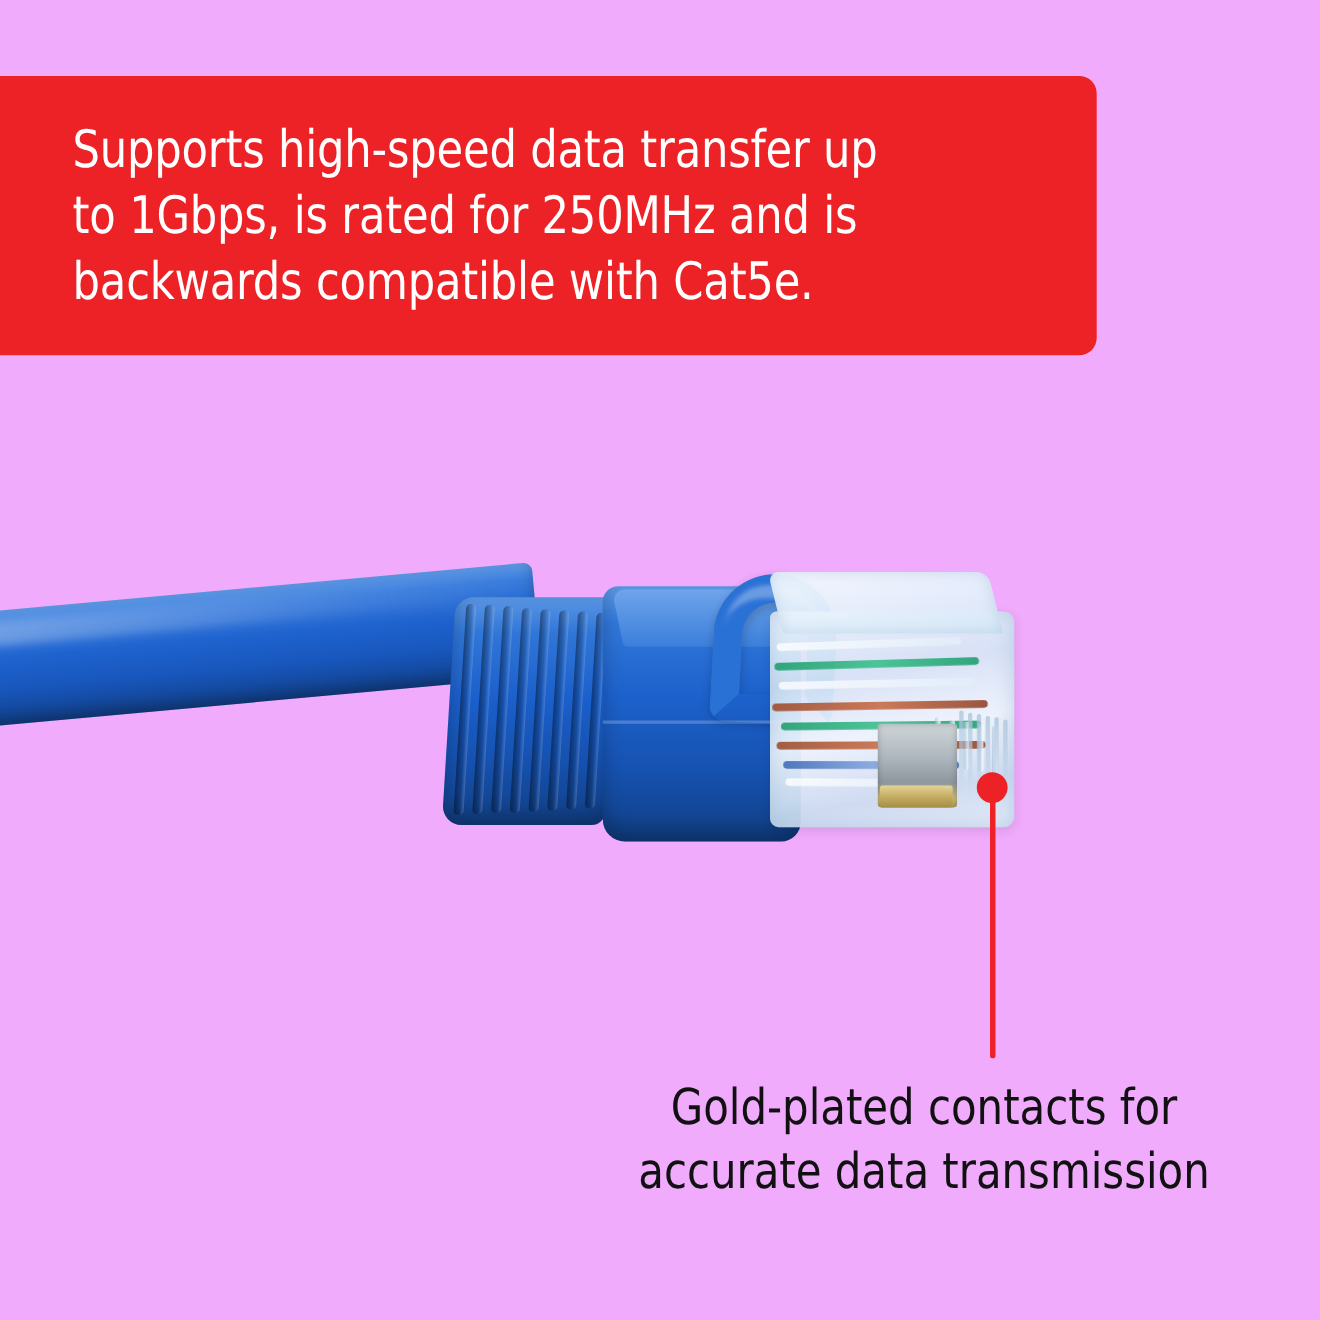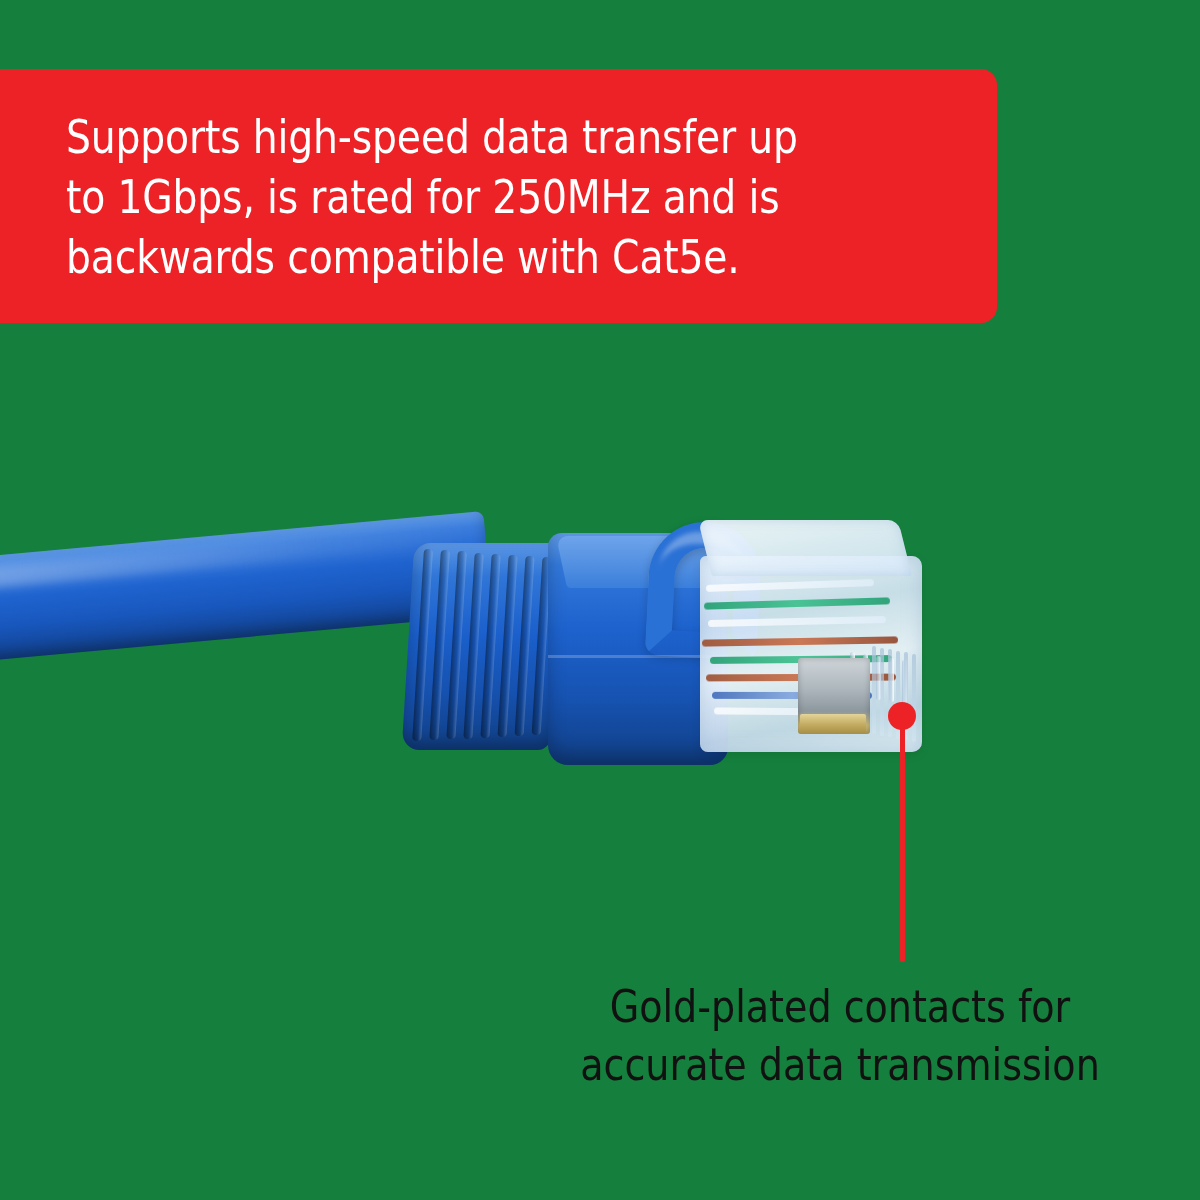--- a/index.html
+++ b/index.html
@@ -2,21 +2,21 @@
 <html><head>
 <meta charset="utf-8">
 <style>
   * { margin:0; padding:0; box-sizing:border-box; }
   html, body {
     width:1200px; height:1200px;
     background:#ffffff;
     font-family:"Liberation Sans", sans-serif;
     overflow:hidden;
   }
-  #stage { position:relative; width:1200px; height:1200px; background:#15803d; }
+  #stage { position:relative; width:1200px; height:1200px; background:#f0abfc; }
 
   
   .banner {
     position:absolute;
     left:-20px; top:69px;
     width:1017px; height:254px;
     background:#ec2227;
     border-radius:0 16px 16px 0;
   }
   .banner-text {

